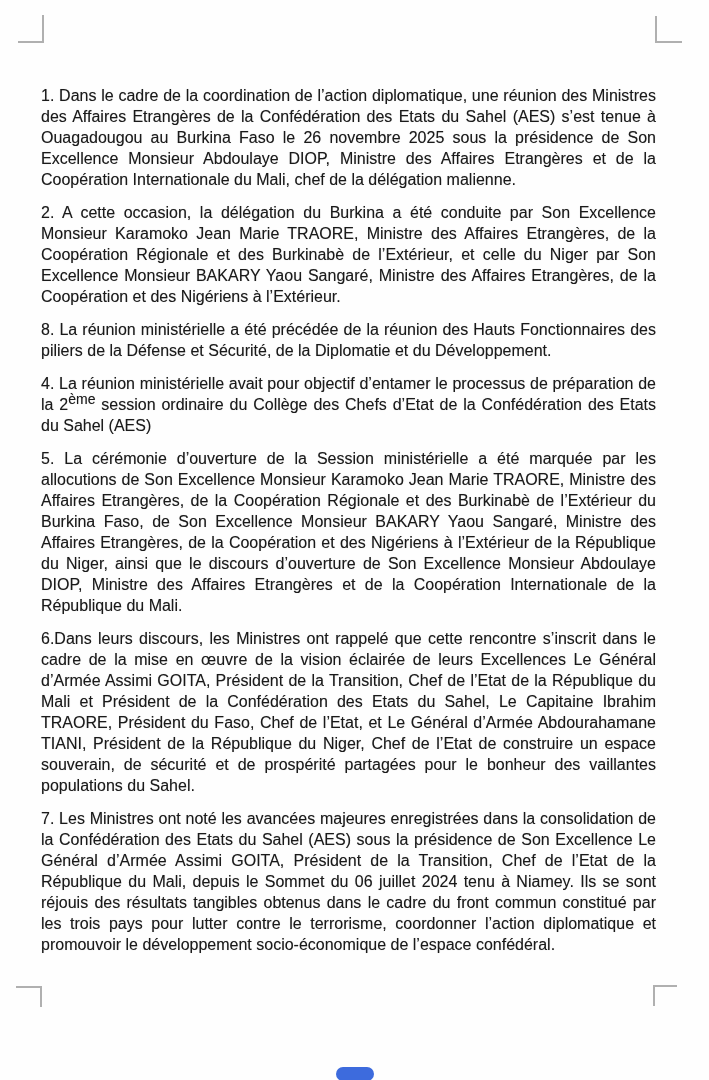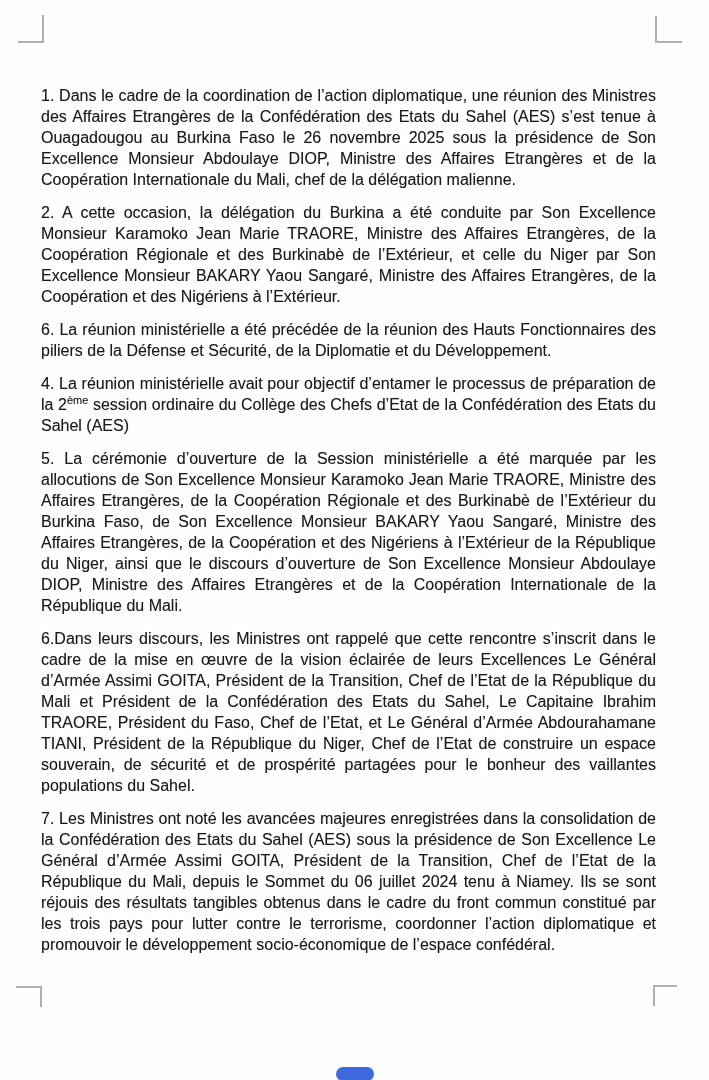--- a/index.html
+++ b/index.html
@@ -35,21 +35,21 @@
     font-size: 16px;
     line-height: 21px;
     text-align: justify;
     text-shadow: 0 0 0.7px rgba(20,20,20,0.38);
   }
   .text p {
     margin: 0 0 12px 0;
     padding: 0;
   }
   .text sup {
-    font-size: 11px;
+    font-size: 14px;
     line-height: 0;
     vertical-align: super;
     margin-top: 35px;
   }
 
   .pill {
     position: absolute;
     left: 336px;
     top: 1067px;
     width: 38px;
@@ -62,21 +62,21 @@
 
 <main class="page" style="background: rgb(254, 254, 254);">
   <div class="mark tl" style="border-color: rgb(176, 176, 176);"></div>
   <div class="mark tr" style="border-color: rgb(176, 176, 176);"></div>
   <div class="mark bl" style="border-color: rgb(176, 176, 176);"></div>
   <div class="mark br" style="border-color: rgb(176, 176, 176);"></div>
 
   <article class="text" id="doc-body" style="color: rgb(26, 26, 26);">
       <p><span>1. Dans le cadre de la coordination de l’action diplomatique, une réunion des Ministres des Affaires Etrangères de la Confédération des Etats du Sahel (AES) s’est tenue à Ouagadougou au Burkina Faso le 26 novembre 2025 sous la présidence de Son Excellence Monsieur Abdoulaye DIOP, Ministre des Affaires Etrangères et de la Coopération Internationale du Mali, chef de la délégation malienne.</span></p>
       <p><span>2. A cette occasion, la délégation du Burkina a été conduite par Son Excellence Monsieur Karamoko Jean Marie TRAORE, Ministre des Affaires Etrangères, de la Coopération Régionale et des Burkinabè de l’Extérieur, et celle du Niger par Son Excellence Monsieur BAKARY Yaou Sangaré, Ministre des Affaires Etrangères, de la Coopération et des Nigériens à l’Extérieur.</span></p>
-      <p><span>6. La réunion ministérielle a été précédée de la réunion des Hauts Fonctionnaires des piliers de la Défense et Sécurité, de la Diplomatie et du Développement.</span></p>
+      <p><span>8. La réunion ministérielle a été précédée de la réunion des Hauts Fonctionnaires des piliers de la Défense et Sécurité, de la Diplomatie et du Développement.</span></p>
       <p><span>4. La réunion ministérielle avait pour objectif d’entamer le processus de préparation de la 2</span><sup>ème</sup><span> session ordinaire du Collège des Chefs d’Etat de la Confédération des Etats du Sahel (AES)</span></p>
       <p><span>5. La cérémonie d’ouverture de la Session ministérielle a été marquée par les allocutions de Son Excellence Monsieur Karamoko Jean Marie TRAORE, Ministre des Affaires Etrangères, de la Coopération Régionale et des Burkinabè de l’Extérieur du Burkina Faso, de Son Excellence Monsieur BAKARY Yaou Sangaré, Ministre des Affaires Etrangères, de la Coopération et des Nigériens à l’Extérieur de la République du Niger, ainsi que le discours d’ouverture de Son Excellence Monsieur Abdoulaye DIOP, Ministre des Affaires Etrangères et de la Coopération Internationale de la République du Mali.</span></p>
       <p><span>6.Dans leurs discours, les Ministres ont rappelé que cette rencontre s’inscrit dans le cadre de la mise en œuvre de la vision éclairée de leurs Excellences Le Général d’Armée Assimi GOITA, Président de la Transition, Chef de l’Etat de la République du Mali et Président de la Confédération des Etats du Sahel, Le Capitaine Ibrahim TRAORE, Président du Faso, Chef de l’Etat, et Le Général d’Armée Abdourahamane TIANI, Président de la République du Niger, Chef de l’Etat de construire un espace souverain, de sécurité et de prospérité partagées  pour le bonheur des vaillantes populations du Sahel.</span></p>
       <p><span>7. Les Ministres ont noté les avancées majeures enregistrées dans la consolidation de la Confédération des Etats du Sahel (AES) sous la présidence de Son Excellence Le Général d’Armée Assimi GOITA, Président de la Transition, Chef de l’Etat de la République du Mali, depuis le Sommet du 06 juillet 2024 tenu à Niamey. Ils se sont réjouis des résultats tangibles obtenus dans le cadre du front commun constitué par les trois pays pour lutter contre le terrorisme, coordonner l’action diplomatique et promouvoir le développement socio-économique de l’espace confédéral.</span></p>
     </article>
 
   <div class="pill" style="background: rgb(61, 107, 221);"></div>
 </main>
 
 </body></html>

